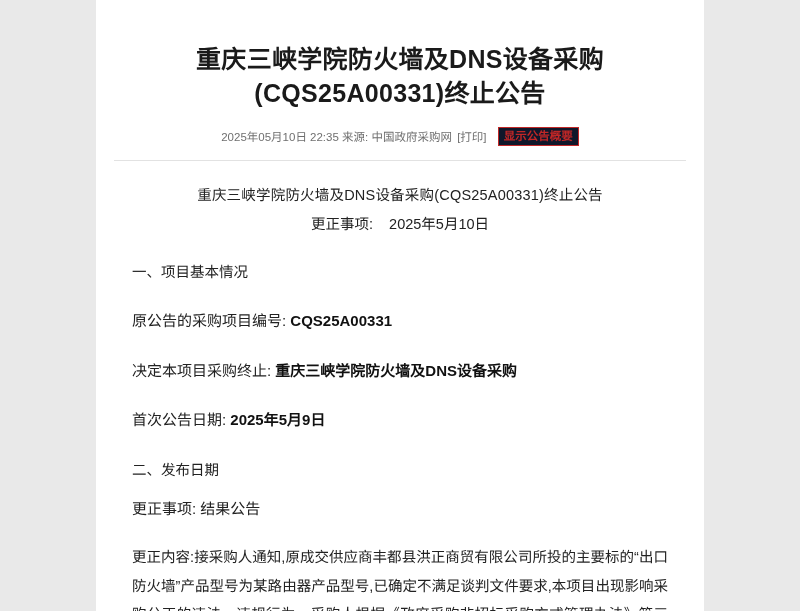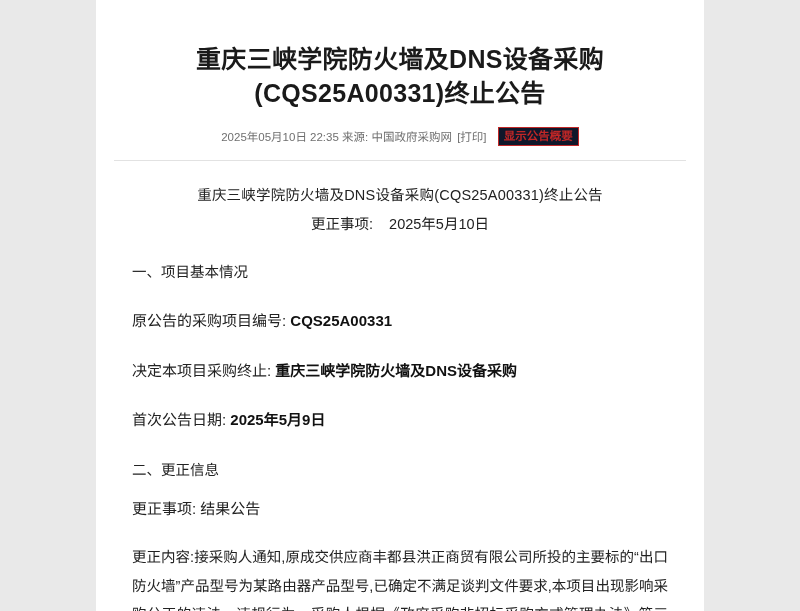--- a/index.html
+++ b/index.html
@@ -161,21 +161,21 @@
       <div class="para">
         <span class="label">决定本项目采购终止:</span>
         <span class="strongish">重庆三峡学院防火墙及DNS设备采购</span>
       </div>
 
       <div class="para">
         <span class="label">首次公告日期:</span>
         <span class="strongish">2025年5月9日</span>
       </div>
 
-      <div class="section-title">二、更正信息</div>
+      <div class="section-title">二、发布日期</div>
 
       <div class="para tight">
         <span class="label">更正事项:</span>
         <span>结果公告</span>
       </div>
 
       <div class="block-para">
         <span class="label">更正内容:</span><span>接采购人通知,原成交供应商丰都县洪正商贸有限公司所投的主要标的“出口防火墙”产品型号为某路由器产品型号,已确定不满足谈判文件要求,本项目出现影响采购公正的违法、违规行为。采购人根据《政府采购非招标采购方式管理办法》第三十七条规定,决定本项目采购终止,重新开展采购活动。</span>
       </div>
 

